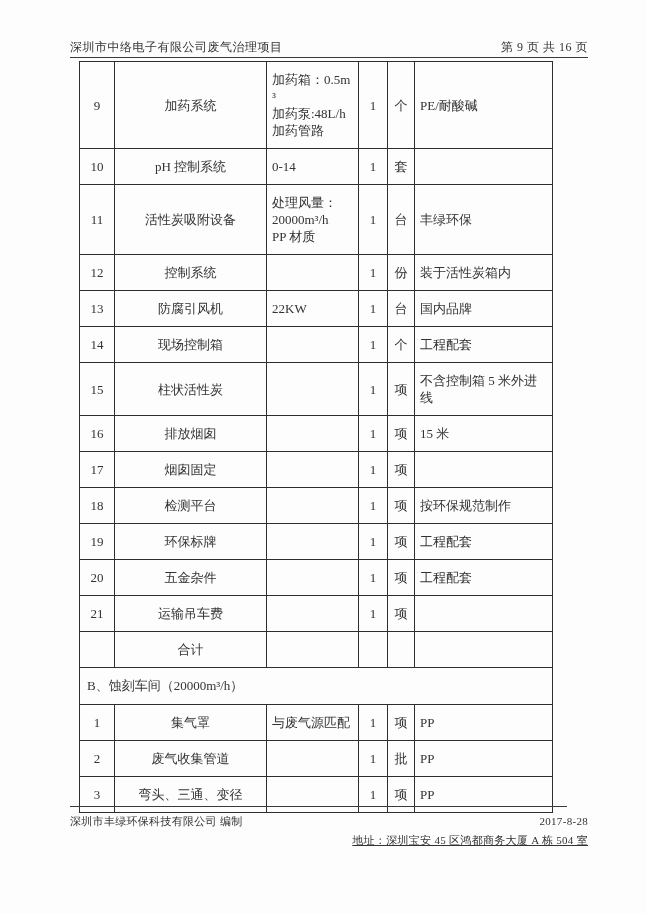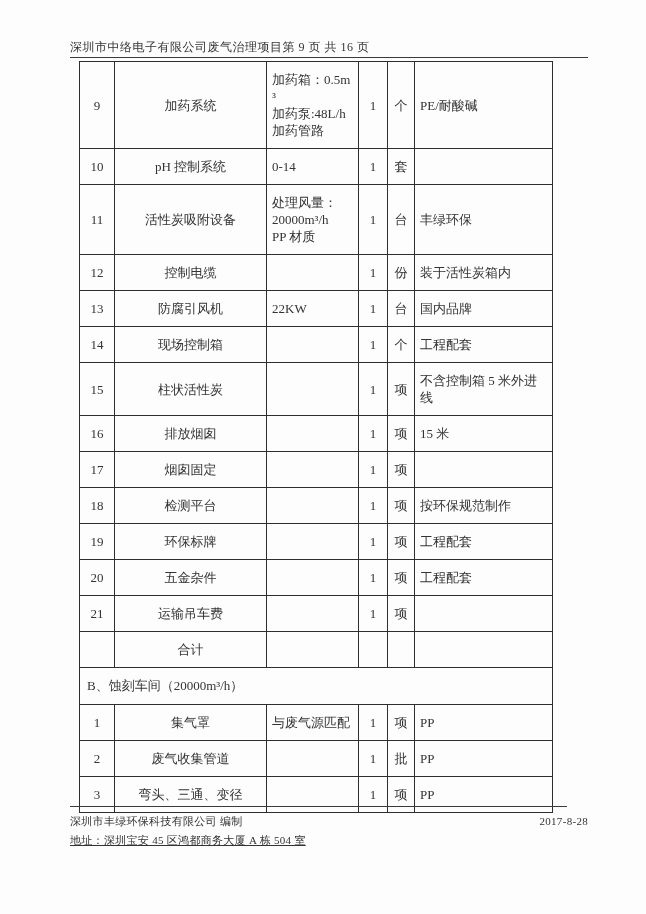--- a/index.html
+++ b/index.html
@@ -16,21 +16,21 @@
     font-family: "Liberation Serif", "DejaVu Serif", serif;
     color: #333333;
   }
   
   .doc-header {
     position: absolute;
     left: 70px;
     top: 40px;
     width: 518px;
     display: flex;
-    justify-content: flex-start;
+    justify-content: space-between;
     align-items: flex-end;
     font-size: 12px;
     line-height: 14px;
     padding-bottom: 3px;
     border-bottom: 1px solid #3a3a3a;
     letter-spacing: 0.5px;
   }
   
   table.quote {
     position: absolute;
@@ -66,20 +66,21 @@
   }
   
   .doc-footer {
     position: absolute;
     left: 70px;
     top: 806px;
     width: 518px;
     font-size: 11px;
     line-height: 15px;
     letter-spacing: 0.3px;
+    text-align: right;
   }
   .doc-footer .rule {
     width: 497px;
     border-top: 1px solid #3a3a3a;
     height: 0;
   }
   .doc-footer .line1 {
     margin-top: 7px;
     display: flex;
     justify-content: space-between;
@@ -133,21 +134,21 @@
     <td class="c-name">活性炭吸附设备</td>
     <td class="c-spec">处理风量：
 20000m³/h
 PP 材质</td>
     <td class="c-qty">1</td>
     <td class="c-unit">台</td>
     <td class="c-remark">丰绿环保</td>
   </tr>
         <tr>
     <td class="c-no">12</td>
-    <td class="c-name">控制电缆</td>
+    <td class="c-name">控制系统</td>
     <td class="c-spec"></td>
     <td class="c-qty">1</td>
     <td class="c-unit">份</td>
     <td class="c-remark">装于活性炭箱内</td>
   </tr>
         <tr>
     <td class="c-no">13</td>
     <td class="c-name">防腐引风机</td>
     <td class="c-spec">22KW</td>
     <td class="c-qty">1</td>

